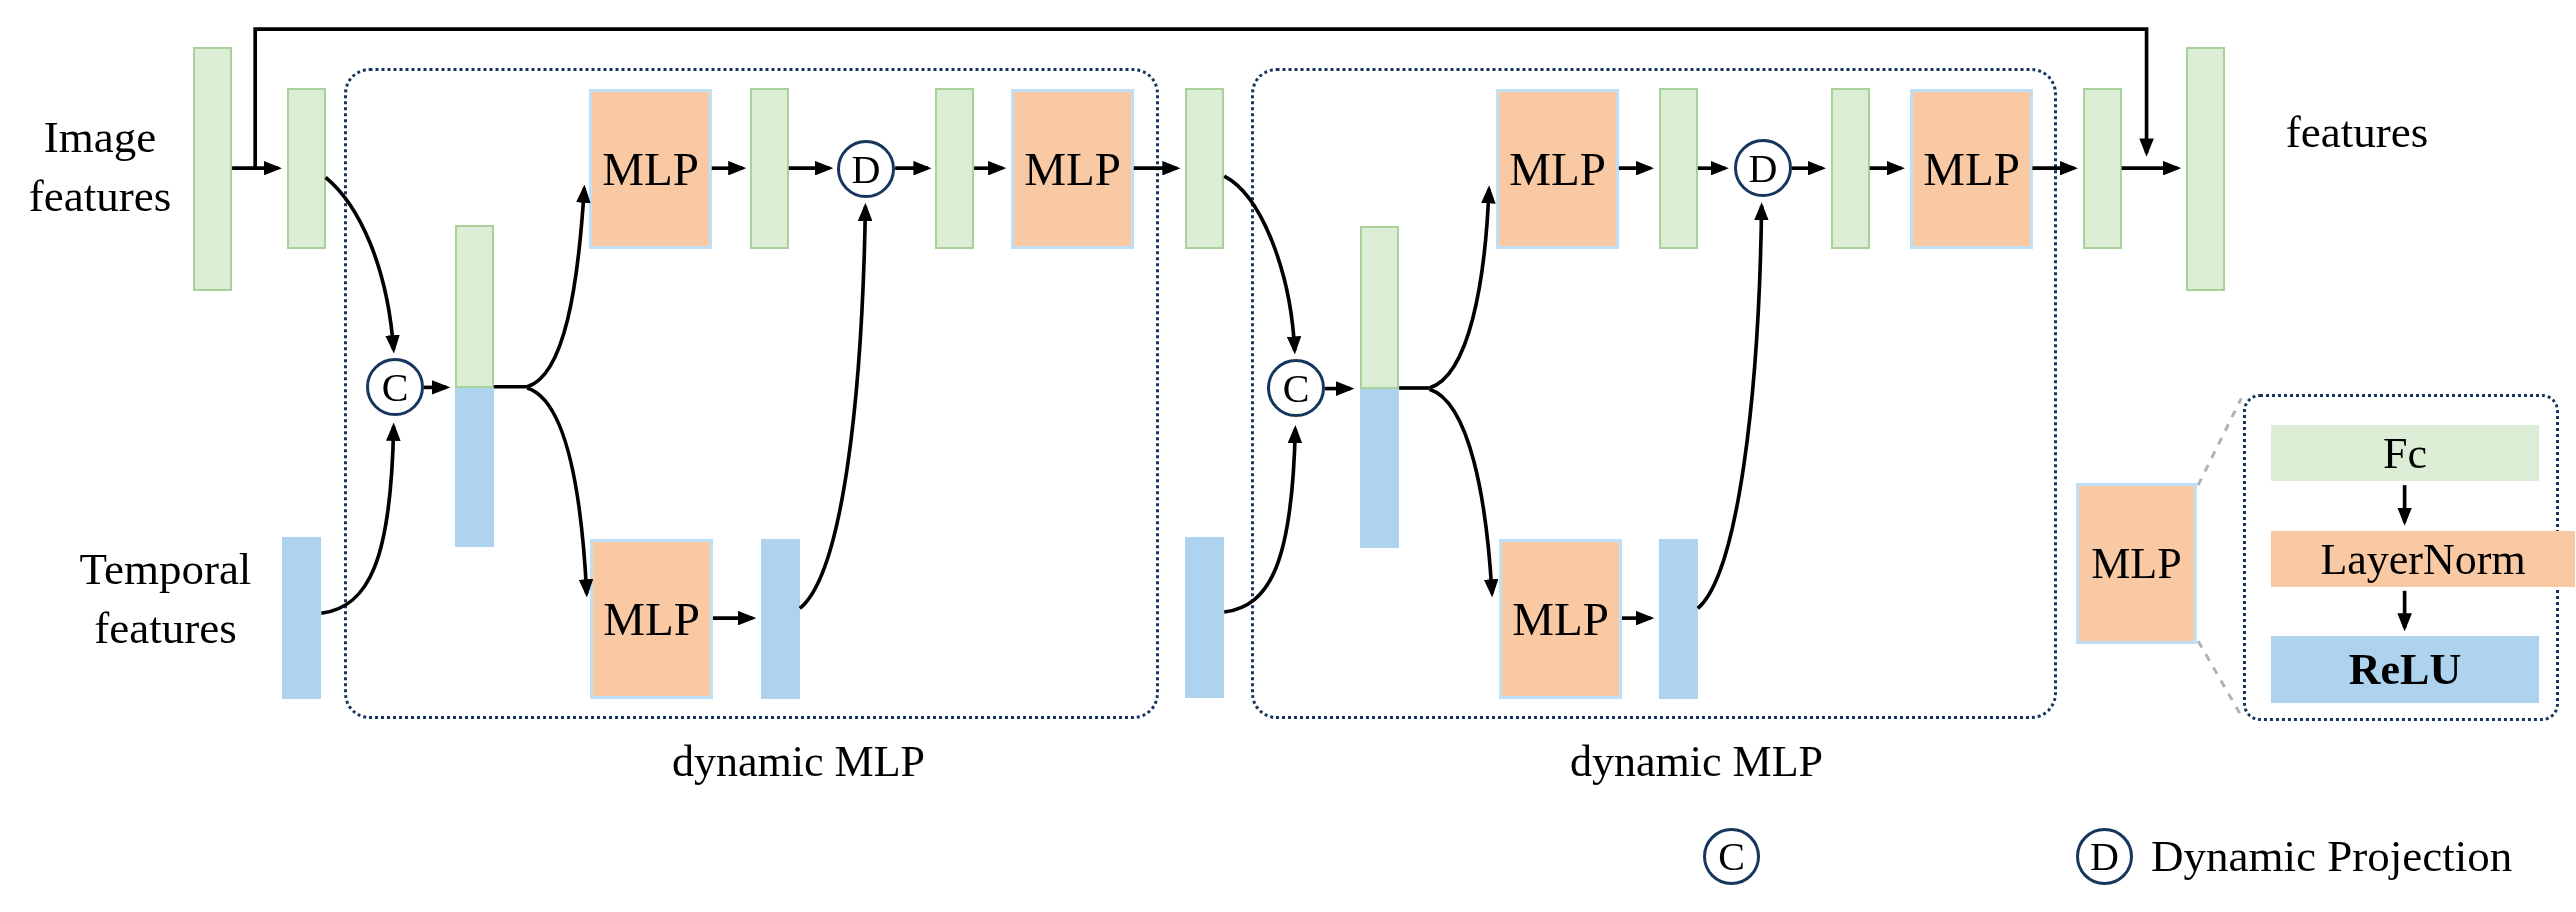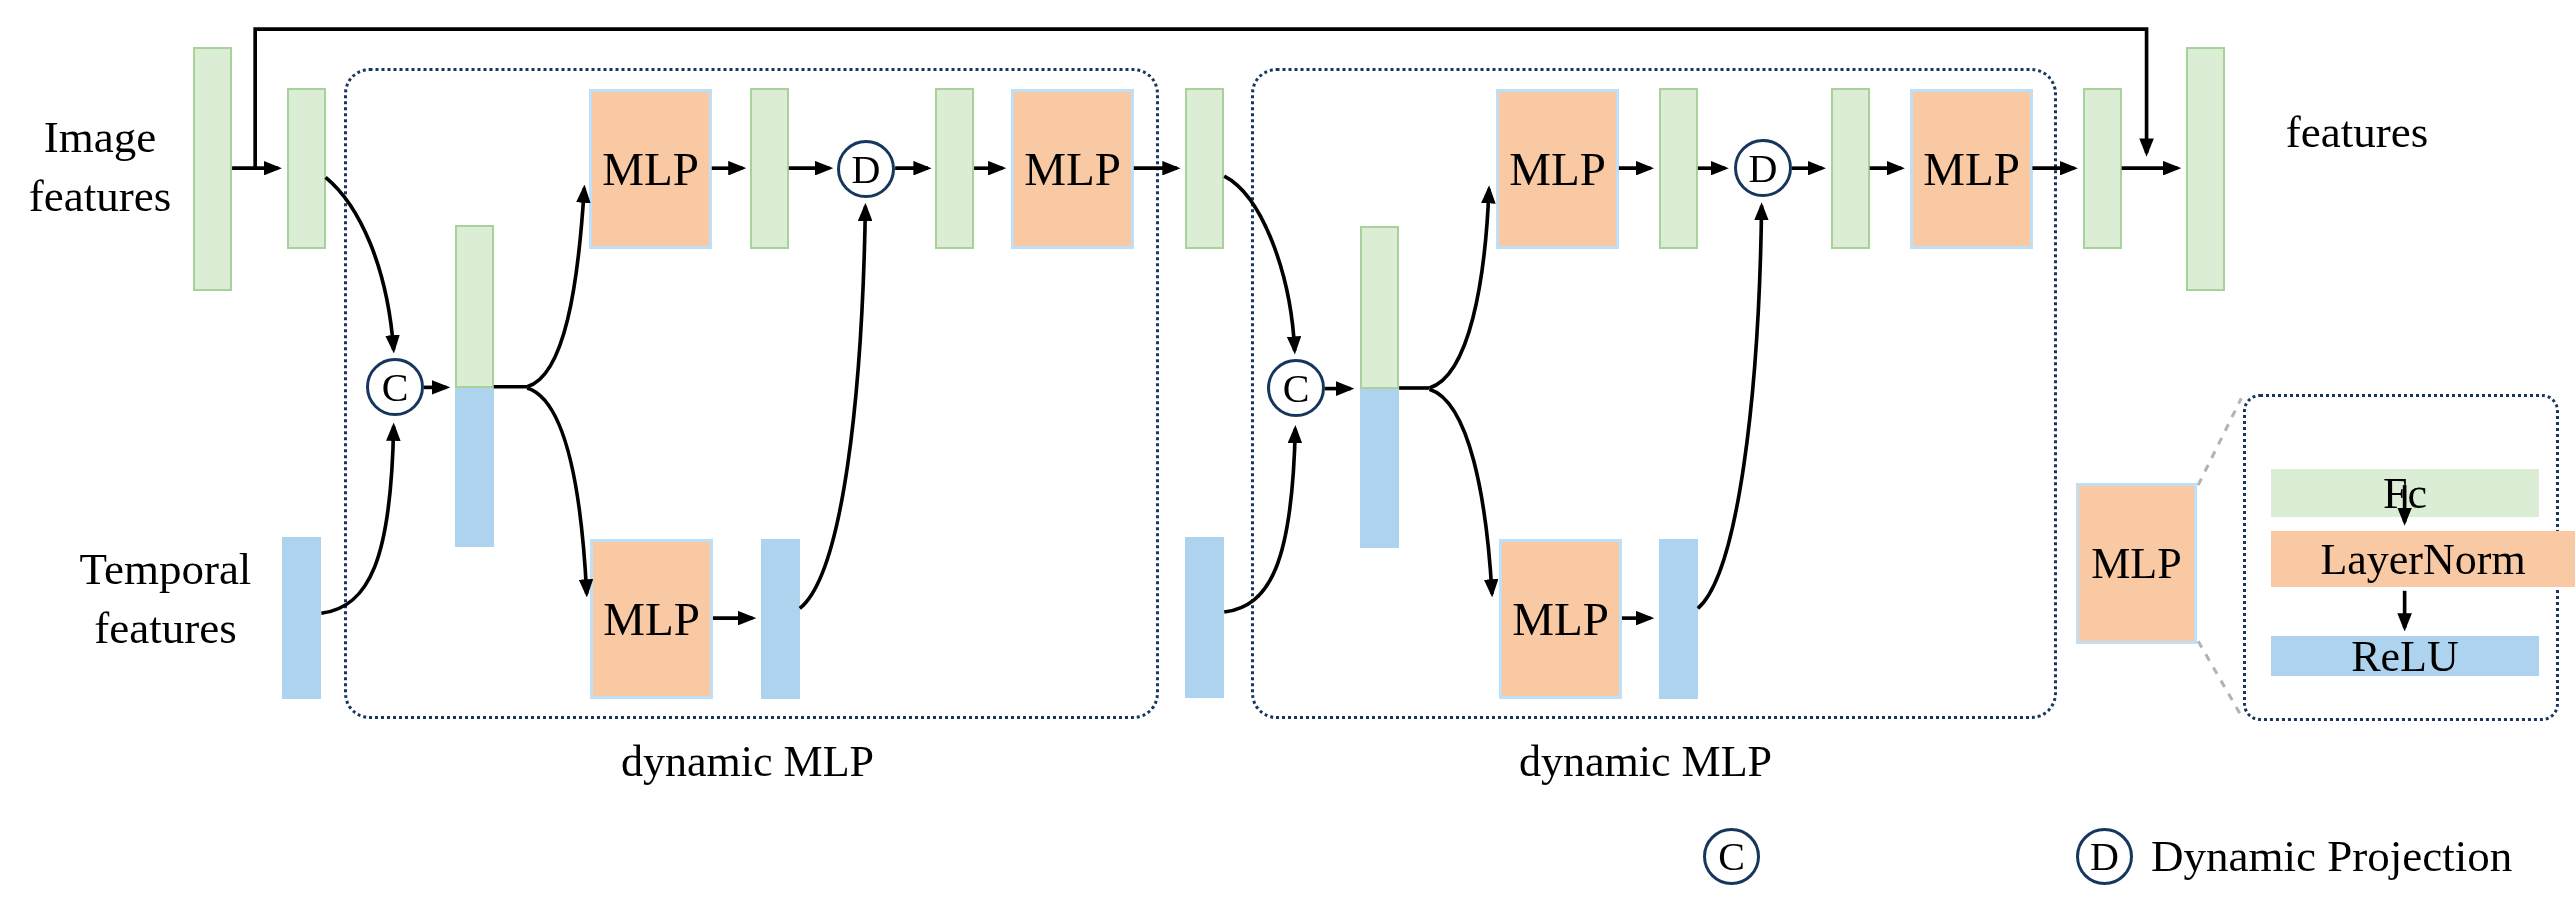--- a/index.html
+++ b/index.html
@@ -16,21 +16,21 @@
   .concat{display:flex;flex-direction:column;}
   .concat .half{flex:1;box-sizing:border-box;}
   .concat .g{background:var(--green);border:2.4px solid var(--green-border);border-bottom:2.4px solid var(--green-border);}
   .concat .b{background:var(--blue);}
   .mlp-box{background:var(--orange);border:3.6px solid var(--orange-border);
            display:flex;align-items:center;justify-content:center;font-size:47px;}
   .dotted-box{border:3.6px dotted var(--navy);border-radius:25.5px;}
   .circle{border:3px solid var(--navy);border-radius:50%;background:#fff;
           display:flex;align-items:center;justify-content:center;font-size:40px;color:#000;}
   .label{text-align:center;font-size:45px;line-height:1.32;}
-  .caption{text-align:left;font-size:44px;}
+  .caption{text-align:right;font-size:44px;}
   .legend-row{display:flex;align-items:center;justify-content:center;font-size:44px;}
   .row-green{background:var(--green);}
   .row-orange{background:var(--orange);}
   .row-blue{background:var(--blue);}
   .legend-text{font-size:45px;line-height:57px;white-space:nowrap;}
   svg.wires{position:absolute;left:0;top:0;pointer-events:none;}
   svg .w{stroke:var(--wire);stroke-width:6;fill:none;}
   svg .g{stroke:var(--grey);stroke-width:5;fill:none;stroke-dasharray:12 13;}
 </style>
 </head>
@@ -107,27 +107,27 @@
   </div>
   <div class="abs label" style="left:2257px;top:103px;width:200px;">
     <div>features</div>
   </div>
   <div class="abs caption" style="left:621px;top:736px;width:304px;"><span>dynamic MLP</span></div>
   <div class="abs caption" style="left:1519px;top:736px;width:304px;"><span>dynamic MLP</span></div>
 
   <div class="abs mlp-box" style="left:2076px;top:483px;width:121px;height:161px;font-size:44px;">
     <span>MLP</span>
   </div>
-  <div class="abs legend-row row-green" style="left:2271px;top:425px;width:268px;height:48px;margin-top:44px;">
+  <div class="abs legend-row row-green" style="left:2271px;top:425px;width:268px;height:56px;">
     <span>Fc</span>
   </div>
   <div class="abs legend-row row-orange" style="left:2271px;top:531px;width:304px;height:56px;">
     <span>LayerNorm</span>
   </div>
-  <div class="abs legend-row row-blue" style="left:2271px;top:636px;width:268px;height:40px;">
+  <div class="abs legend-row row-blue" style="left:2271px;top:636px;width:268px;height:67px;font-weight:bold;">
     <span>ReLU</span>
   </div>
 
   <div class="abs circle" style="left:1703px;top:828px;width:57px;height:57px;">
     <span>C</span>
   </div>
   <div class="abs circle" style="left:2076px;top:828px;width:57px;height:57px;">
     <span>D</span>
   </div>
   <div class="abs legend-text" style="left:2151px;top:828px;height:57px;">

